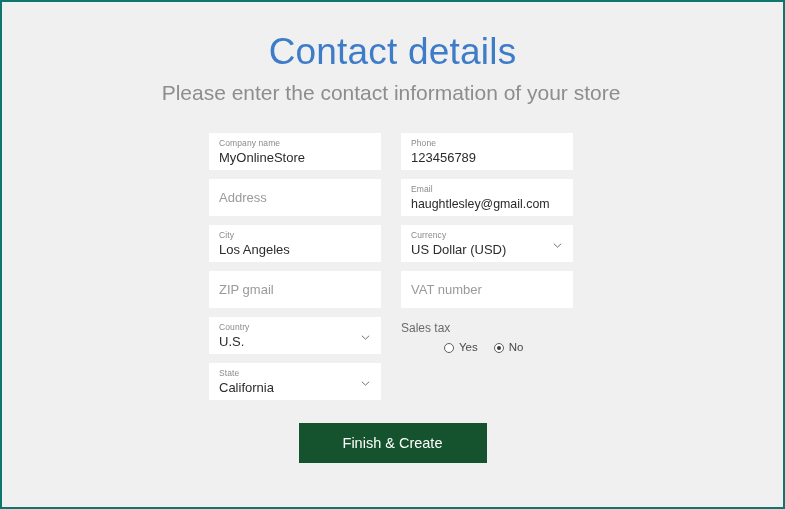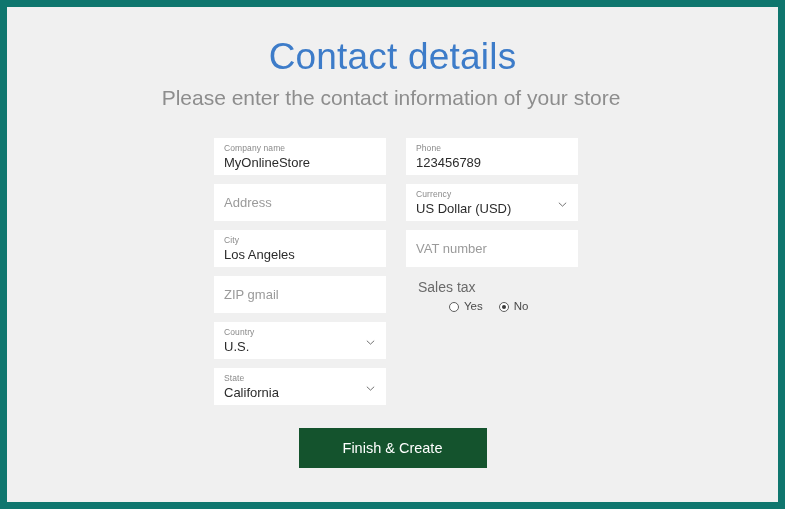--- a/index.html
+++ b/index.html
@@ -11,21 +11,21 @@
     height: 509px;
     background: #ffffff;
     font-family: "Liberation Sans", sans-serif;
     overflow: hidden;
   }
   .page {
     box-sizing: border-box;
     width: 785px;
     height: 509px;
     background: #f0f0f0;
-    border: 7px solid #0f766e;
+    border: 2px solid #0f766e;
     position: relative;
   }
 
   
   .header {
     text-align: center;
     padding-top: 30px;
   }
   .title {
     font-size: 37px;
@@ -108,25 +108,24 @@
   .chevron svg {
     display: block;
   }
 
   
   .salestax {
     width: 172px;
     padding-top: 4px;
   }
   .st-label {
-    font-size: 14px;
+    font-size: 12px;
     color: #6a6a6a;
     line-height: 15px;
     margin-bottom: 5px;
-    margin-left: 12px;
   }
   .st-options {
     display: flex;
     align-items: center;
     margin-left: 43px;
   }
   .st-opt {
     display: flex;
     align-items: center;
     margin-right: 16px;
@@ -237,20 +236,24 @@
 
       </div>
 
       <div class="col">
 
         <div class="field filled">
           <span class="flabel">Phone</span>
           <span class="fvalue">123456789</span>
         </div>
 
+        <div class="field filled">
+          <span class="flabel">Email</span>
+          <span class="fvalue small">haughtlesley@gmail.com</span>
+        </div>
 
         <div class="field filled">
           <span class="flabel">Currency</span>
           <span class="fvalue">US Dollar (USD)</span>
           <span class="chevron">
             <svg width="9" height="9" viewBox="0 0 12 12" aria-hidden="true">
               <path d="M1.5 4 L6 8.2 L10.5 4" fill="none" stroke="#555555" stroke-width="1.1" stroke-linecap="round" stroke-linejoin="round"></path>
             </svg>
           </span>
         </div>

